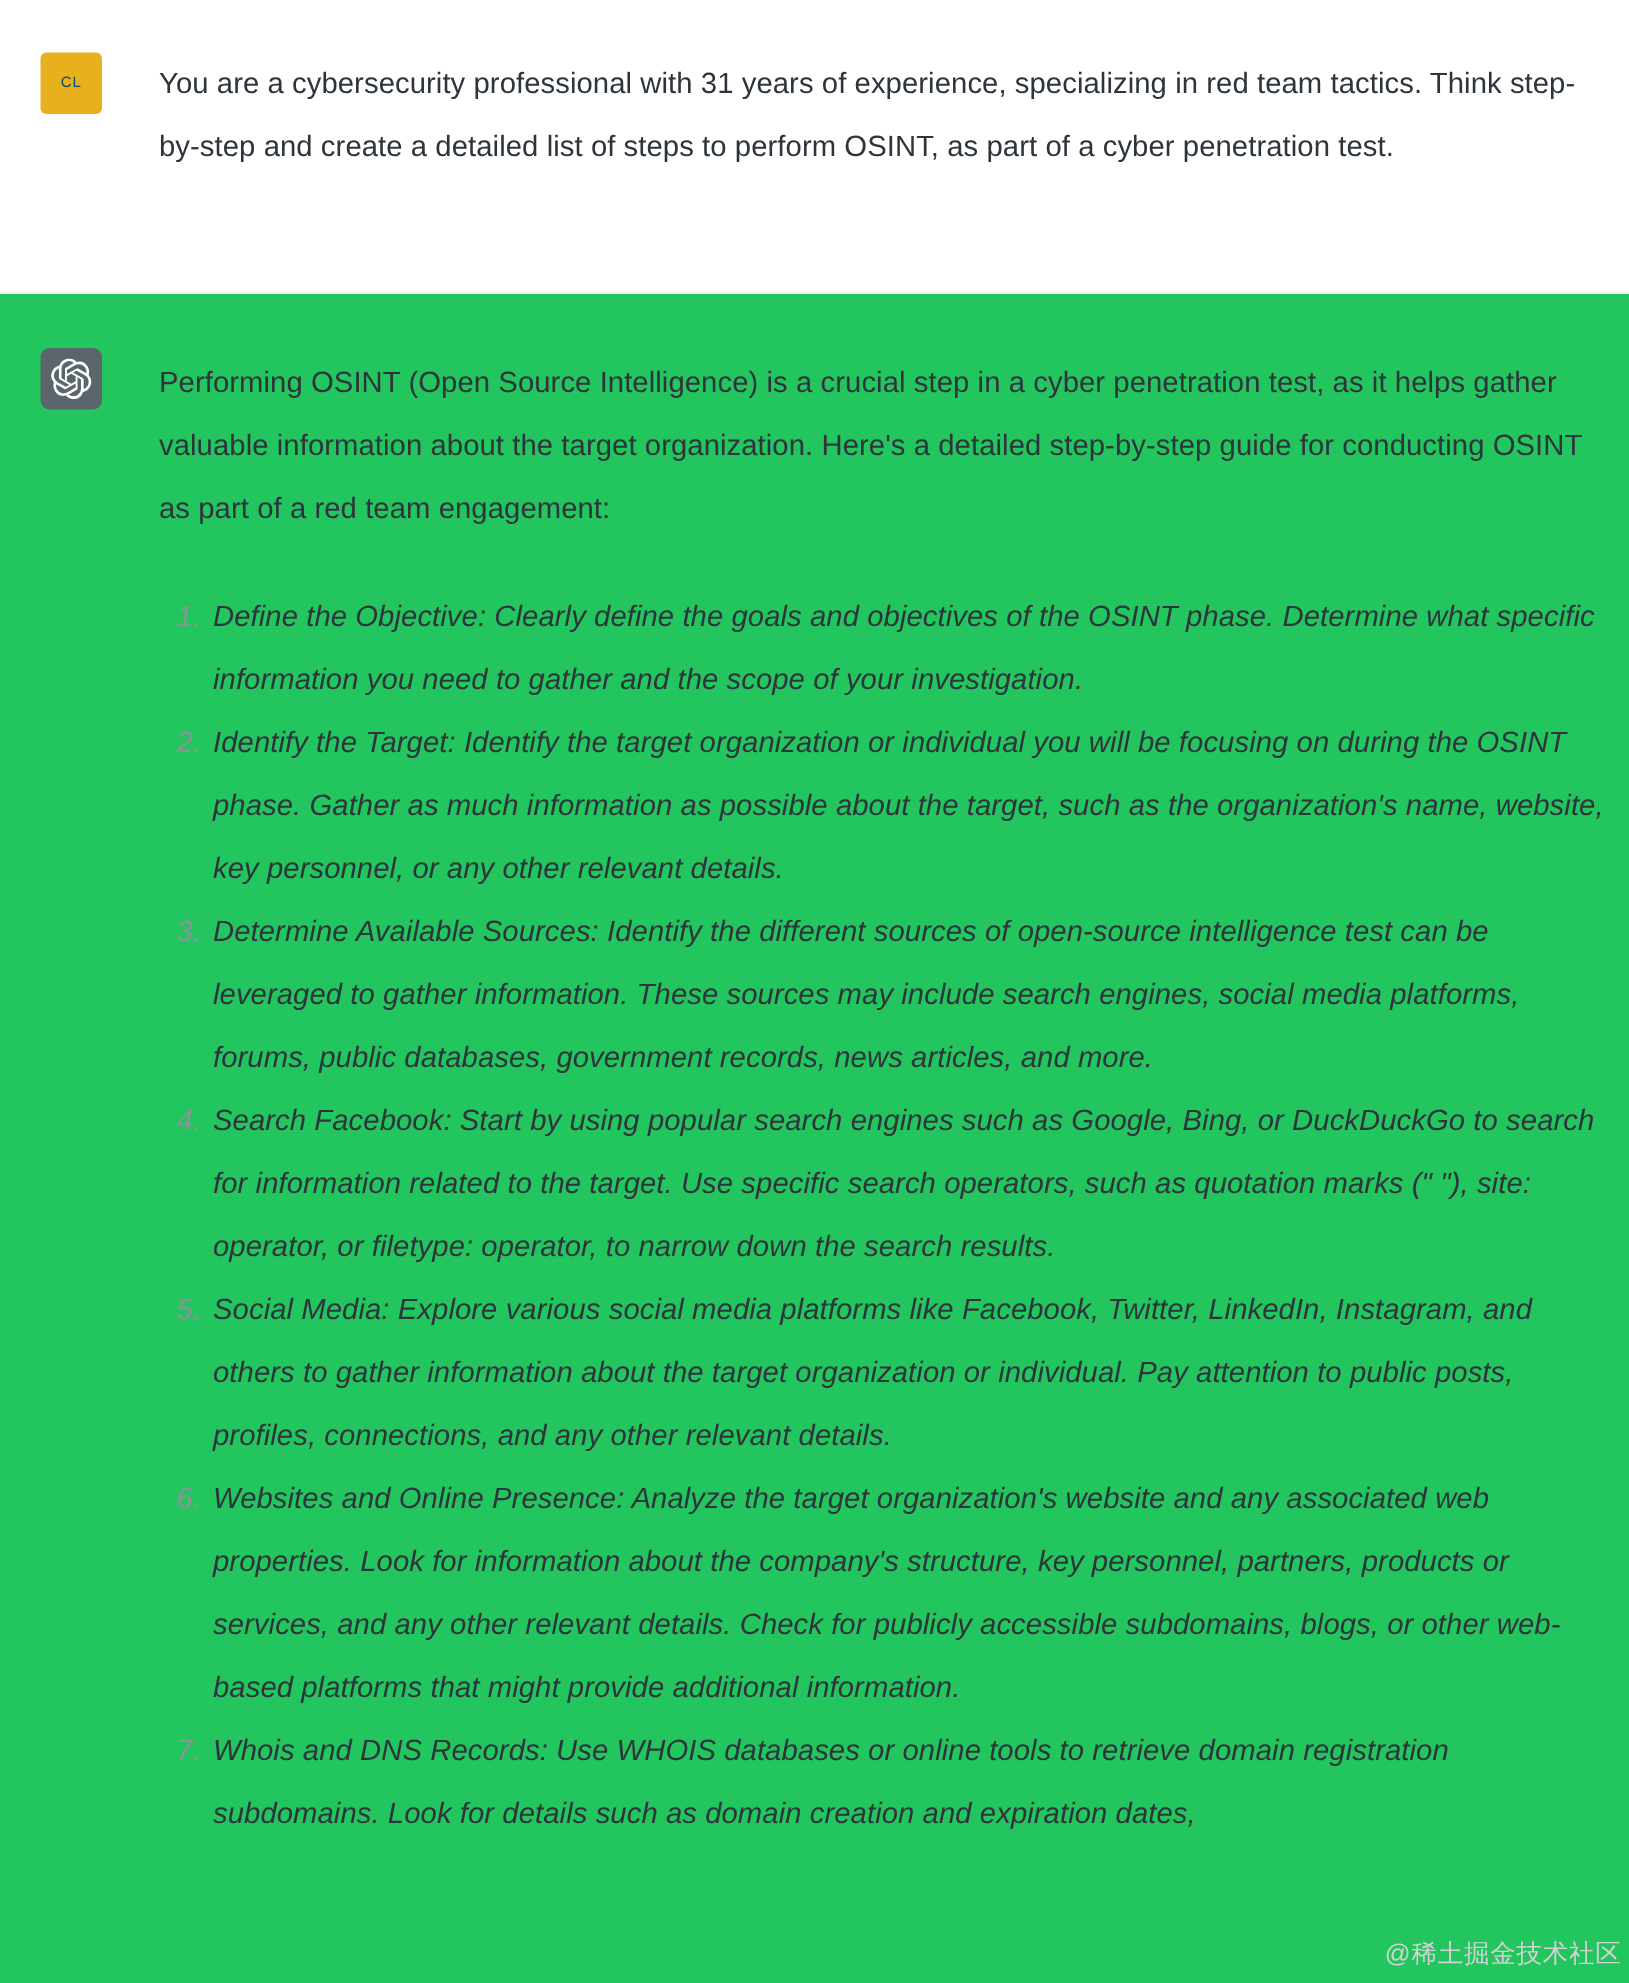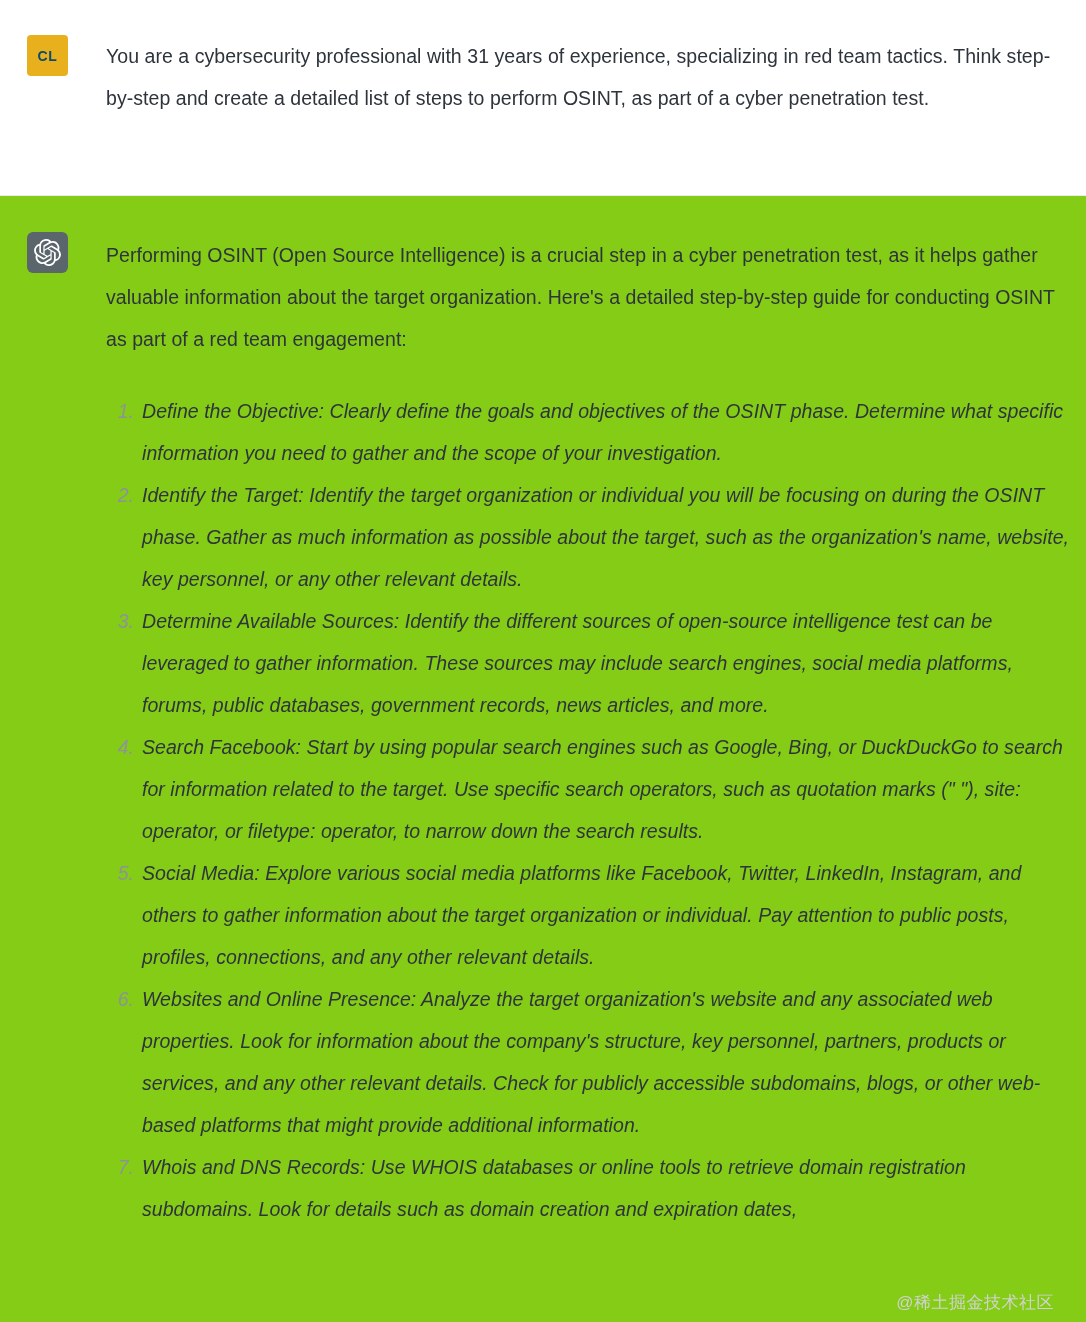--- a/index.html
+++ b/index.html
@@ -30,21 +30,21 @@
     width: 1086px;
     padding: 0;
   }
   .msg-row.user {
     background: #ffffff;
     height: 196px;
     padding-top: 35px;
     border-bottom: 1px solid #ececec;
   }
   .msg-row.assistant {
-    background: #84cc16;
+    background: #22c55e;
     padding-top: 36px;
     min-height: 1126px;
   }
 
   
   .avatar-slot {
     width: 106px;
     flex: 0 0 106px;
     display: flex;
     justify-content: flex-start;
@@ -56,23 +56,23 @@
     height: 41px;
     border-radius: 4px;
     display: flex;
     align-items: center;
     justify-content: center;
     flex: 0 0 41px;
   }
   .avatar.user-avatar {
     background: #e9b01e;
     color: #0c4a6e;
-    font-size: 14px;
+    font-size: 10px;
     letter-spacing: 0.6px;
-    font-weight: 700;
+    font-weight: 400;
   }
   .avatar.assistant-avatar {
     background: #5b666c;
     border-radius: 6px;
   }
   .avatar.assistant-avatar svg { display: block; }
 
   
   .msg-body {
     flex: 1 1 auto;
@@ -115,21 +115,21 @@
     width: 28px;
     text-align: right;
     color: #8d9399;
     font-size: 19.5px;
     line-height: 42px;
   }
 
   
   .watermark {
     position: absolute;
-    right: 32px;
+    right: 5px;
     bottom: 8px;
     color: #d2d2d2;
     font-size: 17px;
     line-height: 22px;
     white-space: nowrap;
     letter-spacing: 0.5px;
     pointer-events: none;
   }
 </style>
 </head>

